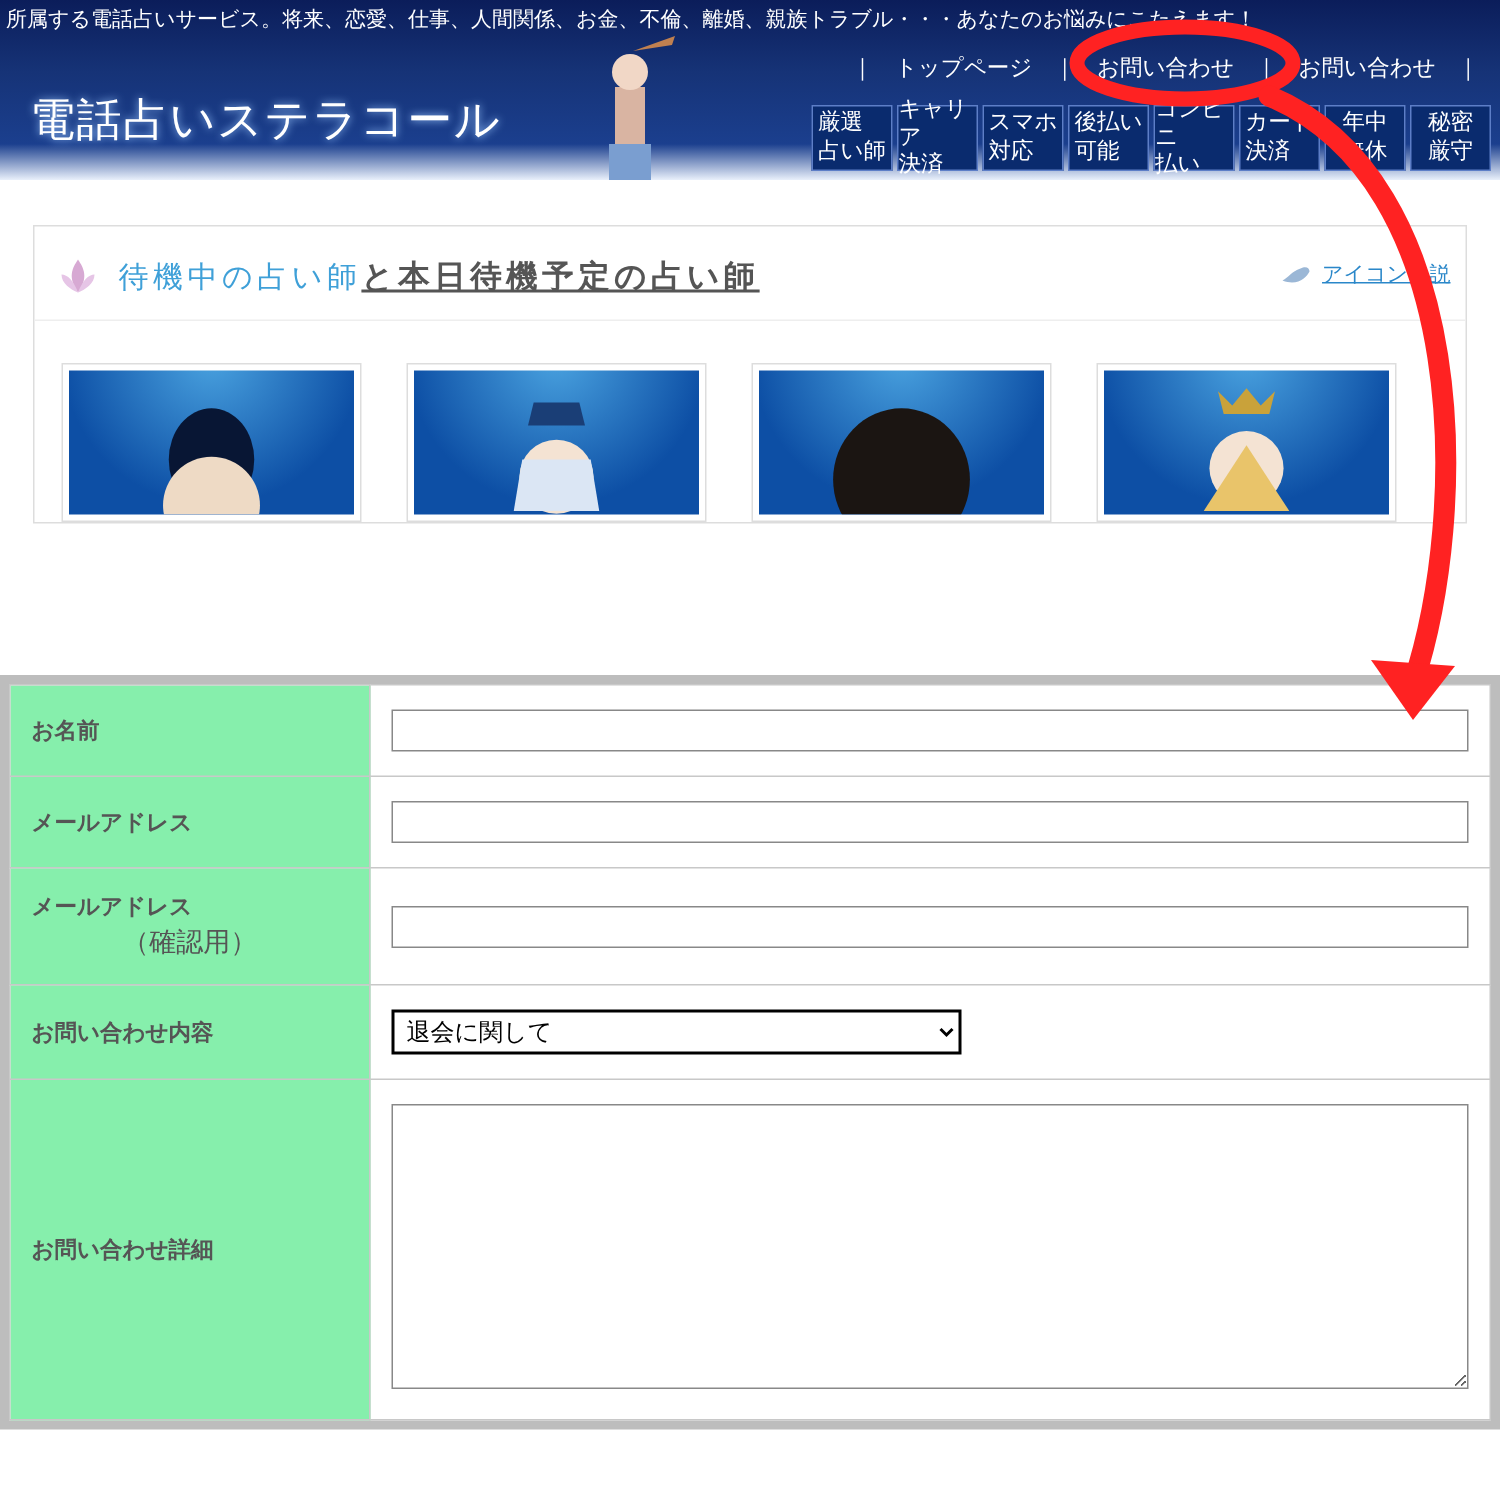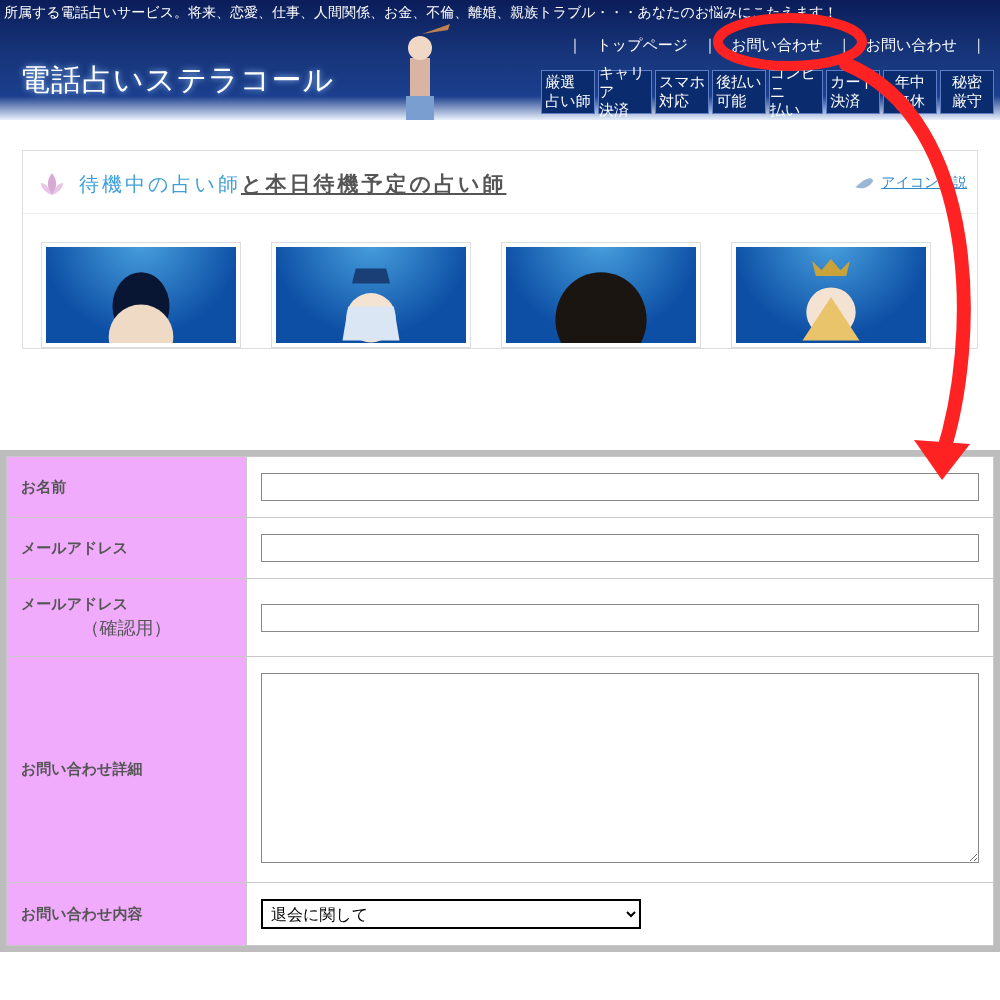--- a/index.html
+++ b/index.html
@@ -144,21 +144,21 @@
   .form-table { width:100%; border-collapse:collapse; }
   .form-table th, .form-table td {
     border:1px solid #c8c8c8;
     padding:16px 14px;
     font-size:15px;
     text-align:left;
     vertical-align:middle;
   }
   .form-table th {
     width:240px;
-    background:#f0abfc;
+    background:#86efac;
     font-weight:600;
     color:#555;
   }
   .form-table th .sub {
     display:block;
     font-size:18px;
     font-weight:500;
     text-align:center;
     margin-top:2px;
   }
@@ -302,31 +302,31 @@
       <td><input type="text" style=""></td>
     </tr>
     <tr>
       <th>
         <span>メールアドレス</span>
         <span class="sub">（確認用）</span>
       </th>
       <td><input type="text" style=""></td>
     </tr>
     <tr>
-      <th>お問い合わせ詳細</th>
-      <td><textarea style=""></textarea></td>
-    </tr>
-    <tr>
       <th>お問い合わせ内容</th>
       <td>
         <select>
           <option>退会に関して</option>
         </select>
       </td>
     </tr>
+    <tr>
+      <th>お問い合わせ詳細</th>
+      <td><textarea style=""></textarea></td>
+    </tr>
   </tbody>
     </table>
 </div>
 
 <svg class="annot" viewBox="0 0 1000 1000">
 
   <ellipse cx="790" cy="42" rx="72" ry="24" fill="none" stroke="#f22" stroke-width="10"></ellipse>
 
   <path d="M 846 64 C 980 120 980 340 942 456" fill="none" stroke="#f22" stroke-width="14" stroke-linecap="round"></path>
 

